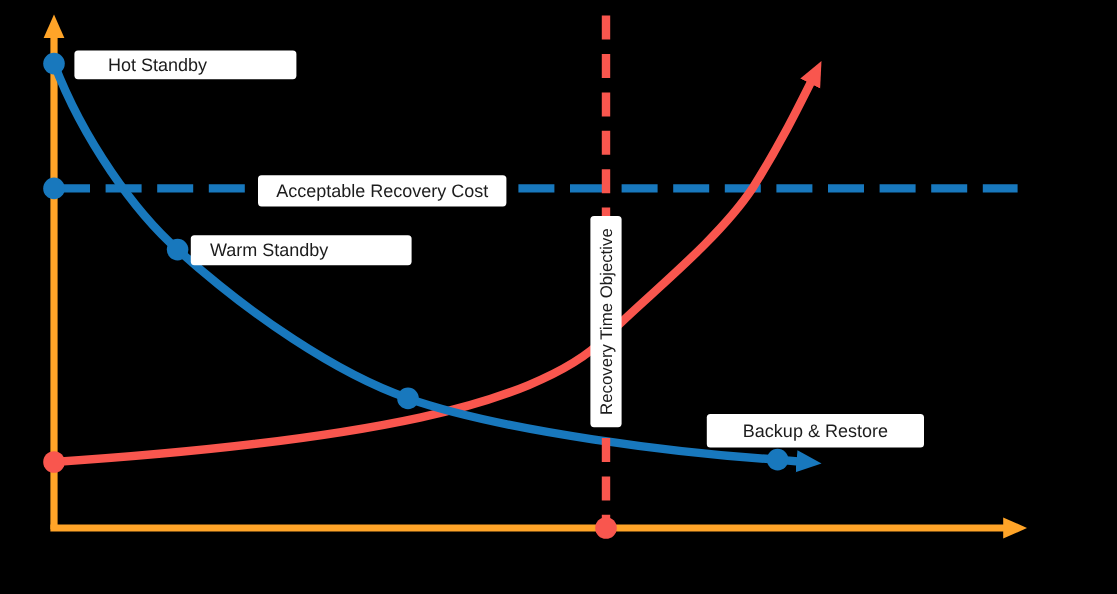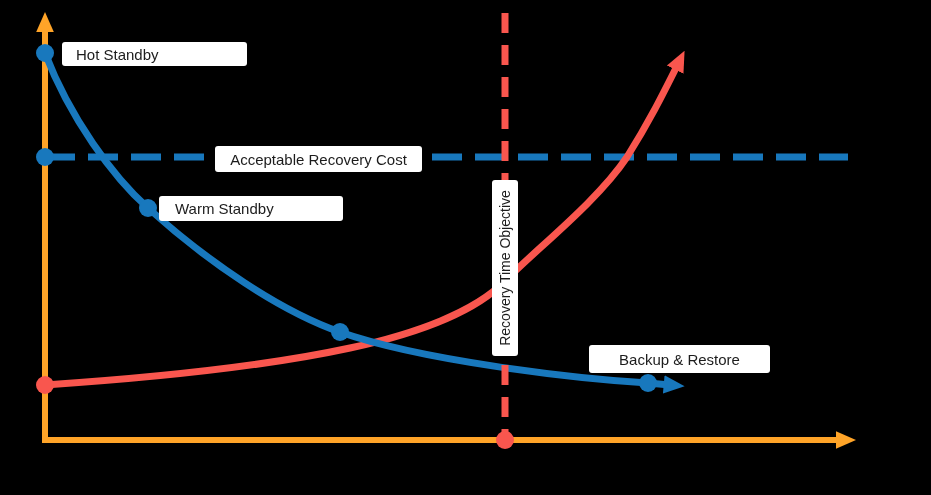--- a/index.html
+++ b/index.html
@@ -82,21 +82,21 @@
         <circle cx="45" cy="53" r="9" fill="#1878BD"></circle>
         <circle cx="148" cy="208" r="9" fill="#1878BD"></circle>
         <circle cx="340" cy="332" r="9" fill="#1878BD"></circle>
         <circle cx="648" cy="383" r="9" fill="#1878BD"></circle>
         <circle cx="45" cy="157" r="9" fill="#1878BD"></circle>
         <circle cx="45" cy="385" r="9" fill="#F9564E"></circle>
         <circle cx="505" cy="440" r="9" fill="#F9564E"></circle>
       </g>
   </svg>
 
-  <div class="chart-label left" style="left:62px; top:42px; width:185px; height:24px; padding-left:14px;">
+  <div class="chart-label left" style="left:62px; top:42px; width:185px; height:24px; padding-left:28px;">
     <span>Hot Standby</span>
   </div>
 
   <div class="chart-label left" style="left:159px; top:196px; width:184px; height:25px; padding-left:16px;">
     <span>Warm Standby</span>
   </div>
 
   <div class="chart-label center" style="left:215px; top:146px; width:207px; height:26px;">
     <span>Acceptable Recovery Cost</span>
   </div>

